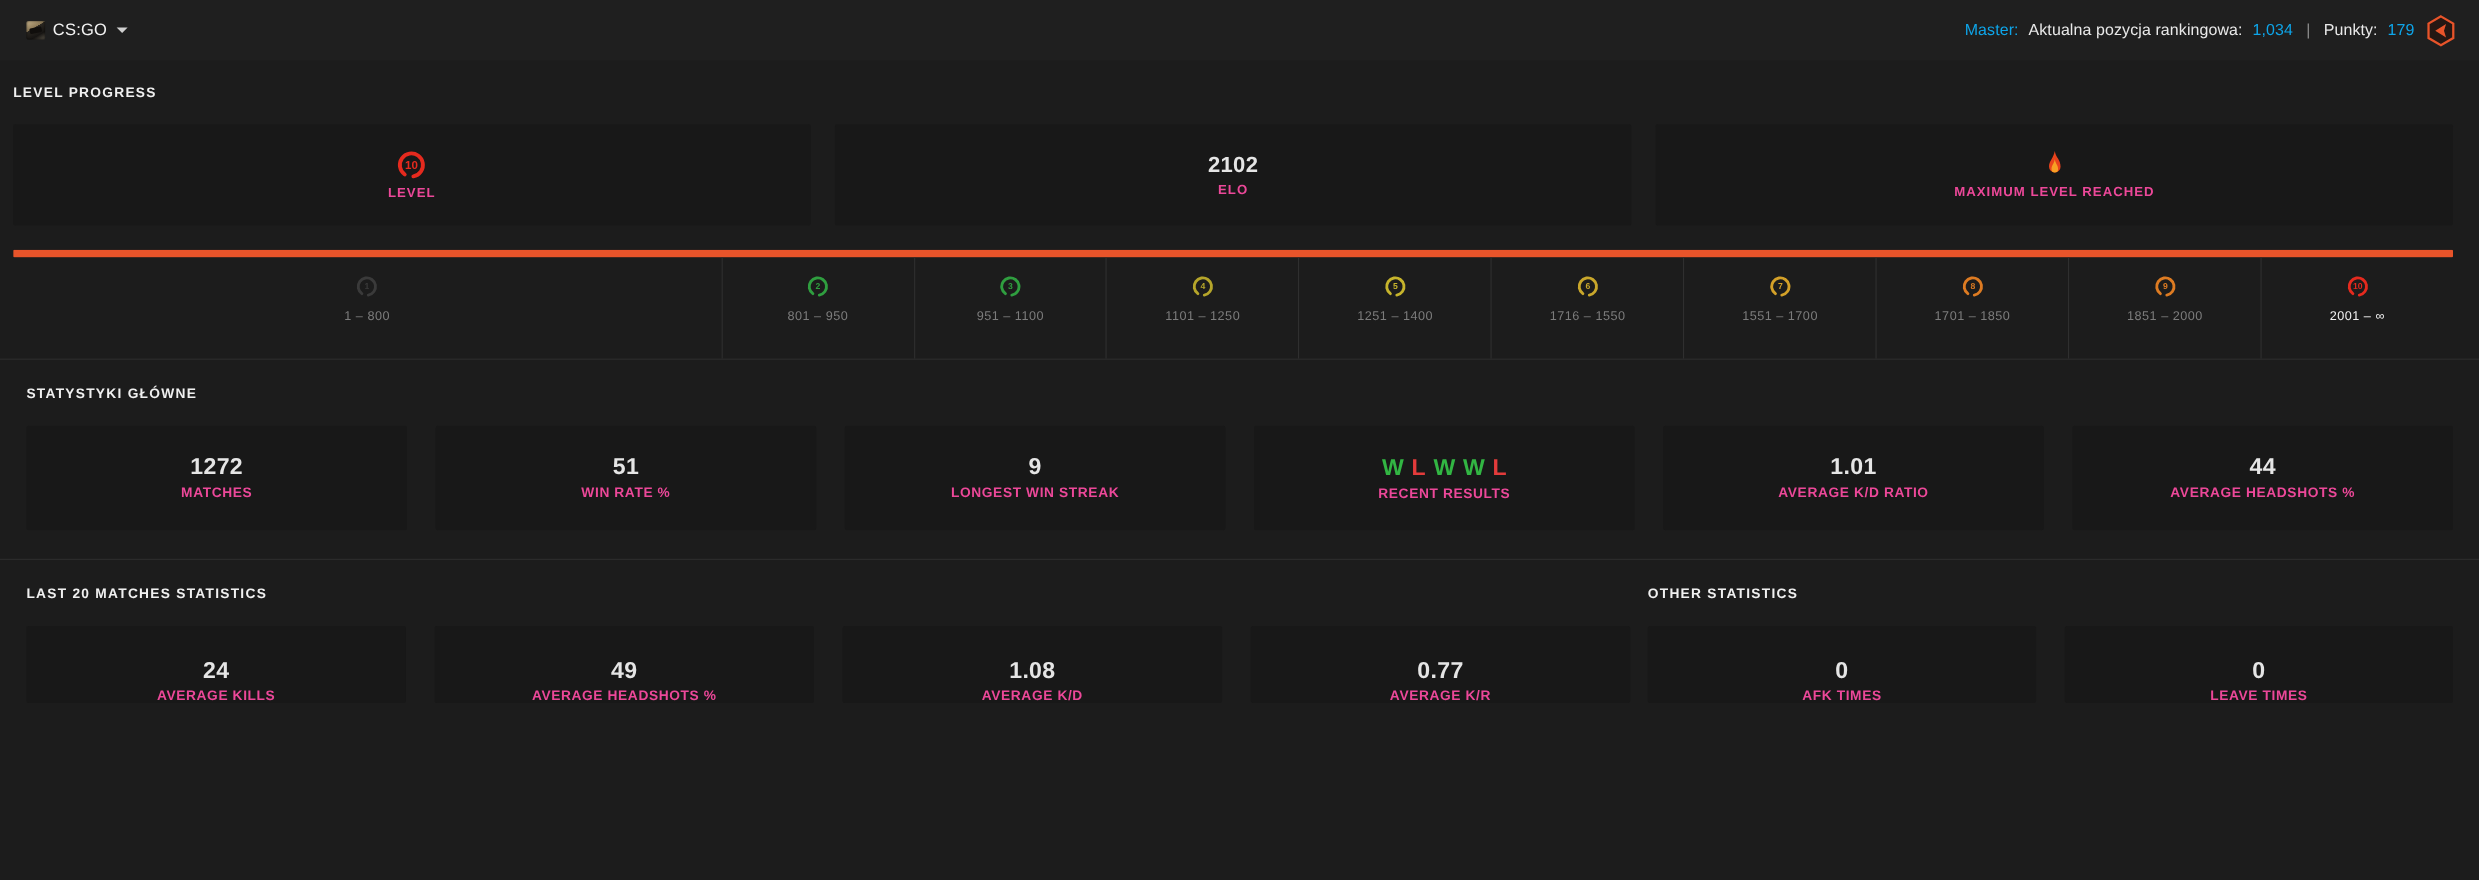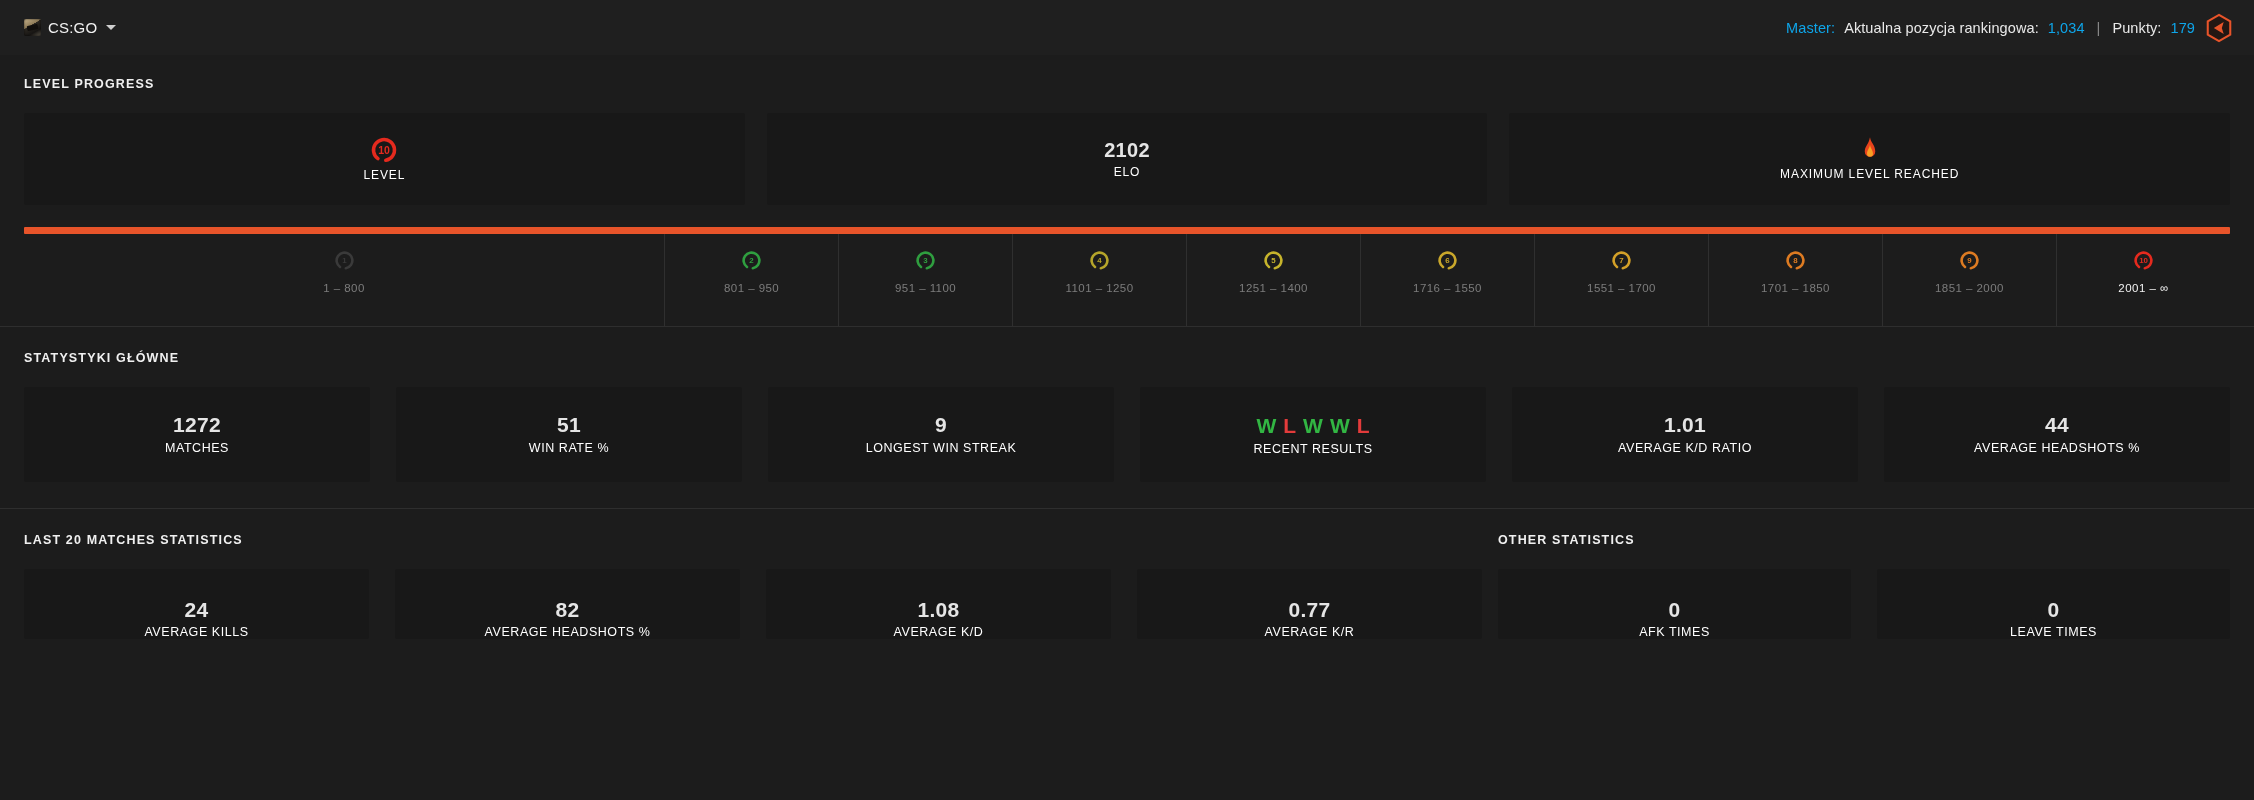--- a/index.html
+++ b/index.html
@@ -103,26 +103,27 @@
   .card .big {
     font-size: 21px;
     font-weight: 700;
     color: #e5e5e5;
     letter-spacing: .3px;
     line-height: 1.05;
   }
   .card .lbl {
     font-size: 12.5px;
     letter-spacing: .55px;
-    color: #ffffff;
+    color: #ec4899;
     text-transform: uppercase;
+    font-weight: bold;
   }
 
   
-  .lp-wrap { padding: 22px 24px 0 24px; }
+  .lp-wrap { padding: 22px 24px 0 12px; }
   .lp-cards {
     display: flex;
     gap: 22px;
     margin-top: 22px;
   }
   .lp-cards .card { flex: 1 1 0; height: 92px; }
   .lp-cards .card .big { font-size: 20px; }
   .lp-cards .card .lbl { font-size: 12px; letter-spacing: .9px; }
 
   .level-badge-lg { width: 28px; height: 28px; }
@@ -386,21 +387,21 @@
 
 <div class="bottom">
   <div class="bottom-col-left">
     <div class="section-title">LAST 20 MATCHES STATISTICS</div>
     <div class="bottom-grid" id="last20-grid">
         <div class="card">
           <div class="big">24</div>
           <div class="lbl">AVERAGE KILLS</div>
         </div>
         <div class="card">
-          <div class="big">82</div>
+          <div class="big">49</div>
           <div class="lbl">AVERAGE HEADSHOTS %</div>
         </div>
         <div class="card">
           <div class="big">1.08</div>
           <div class="lbl">AVERAGE K/D</div>
         </div>
         <div class="card">
           <div class="big">0.77</div>
           <div class="lbl">AVERAGE K/R</div>
         </div>

